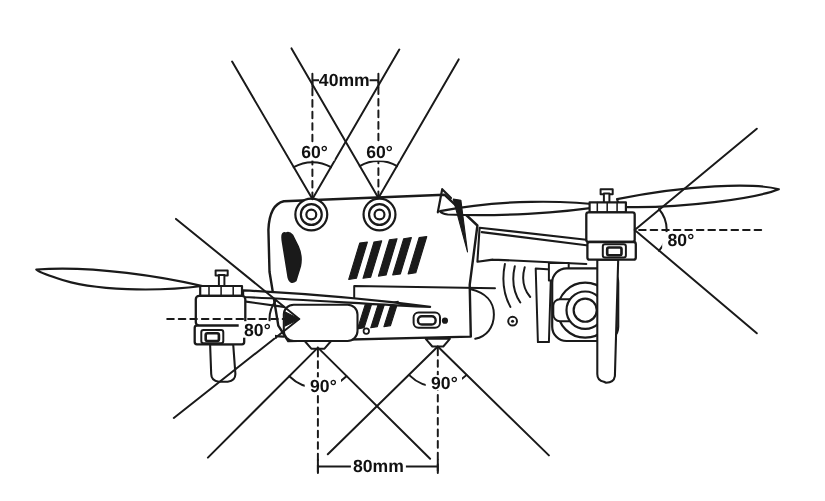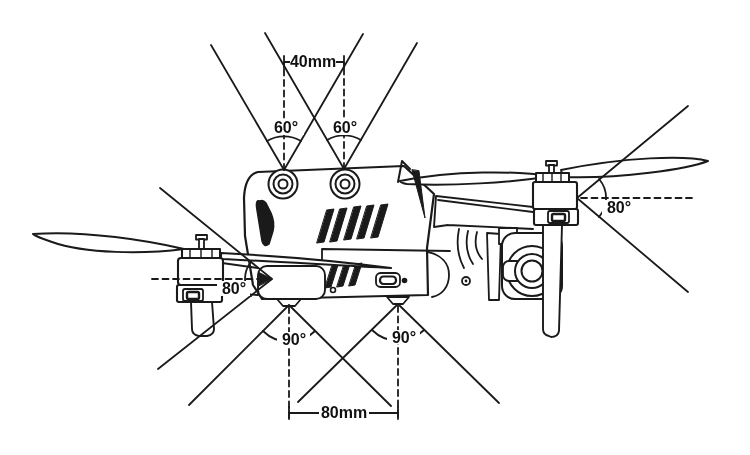--- a/index.html
+++ b/index.html
@@ -2,21 +2,21 @@
 <html><head>
 <meta charset="utf-8">
 <style>
   html, body {
     margin: 0; padding: 0;
     background: #ffffff;
     width: 750px; height: 455px;
     overflow: hidden;
     font-family: "Liberation Sans", sans-serif;
   }
-  .stage { position: relative; width: 750px; height: 385px; background: #fff; }
+  .stage { position: relative; width: 750px; height: 385px; background: #fff; margin-top: 11px; }
   svg { display: block; }
   text.dim-label {
     font-family: "Liberation Sans", "DejaVu Sans", sans-serif;
     font-weight: bold;
     font-size: 16px;
     fill: #111111;
   }
 </style>
 </head>
 <body>

